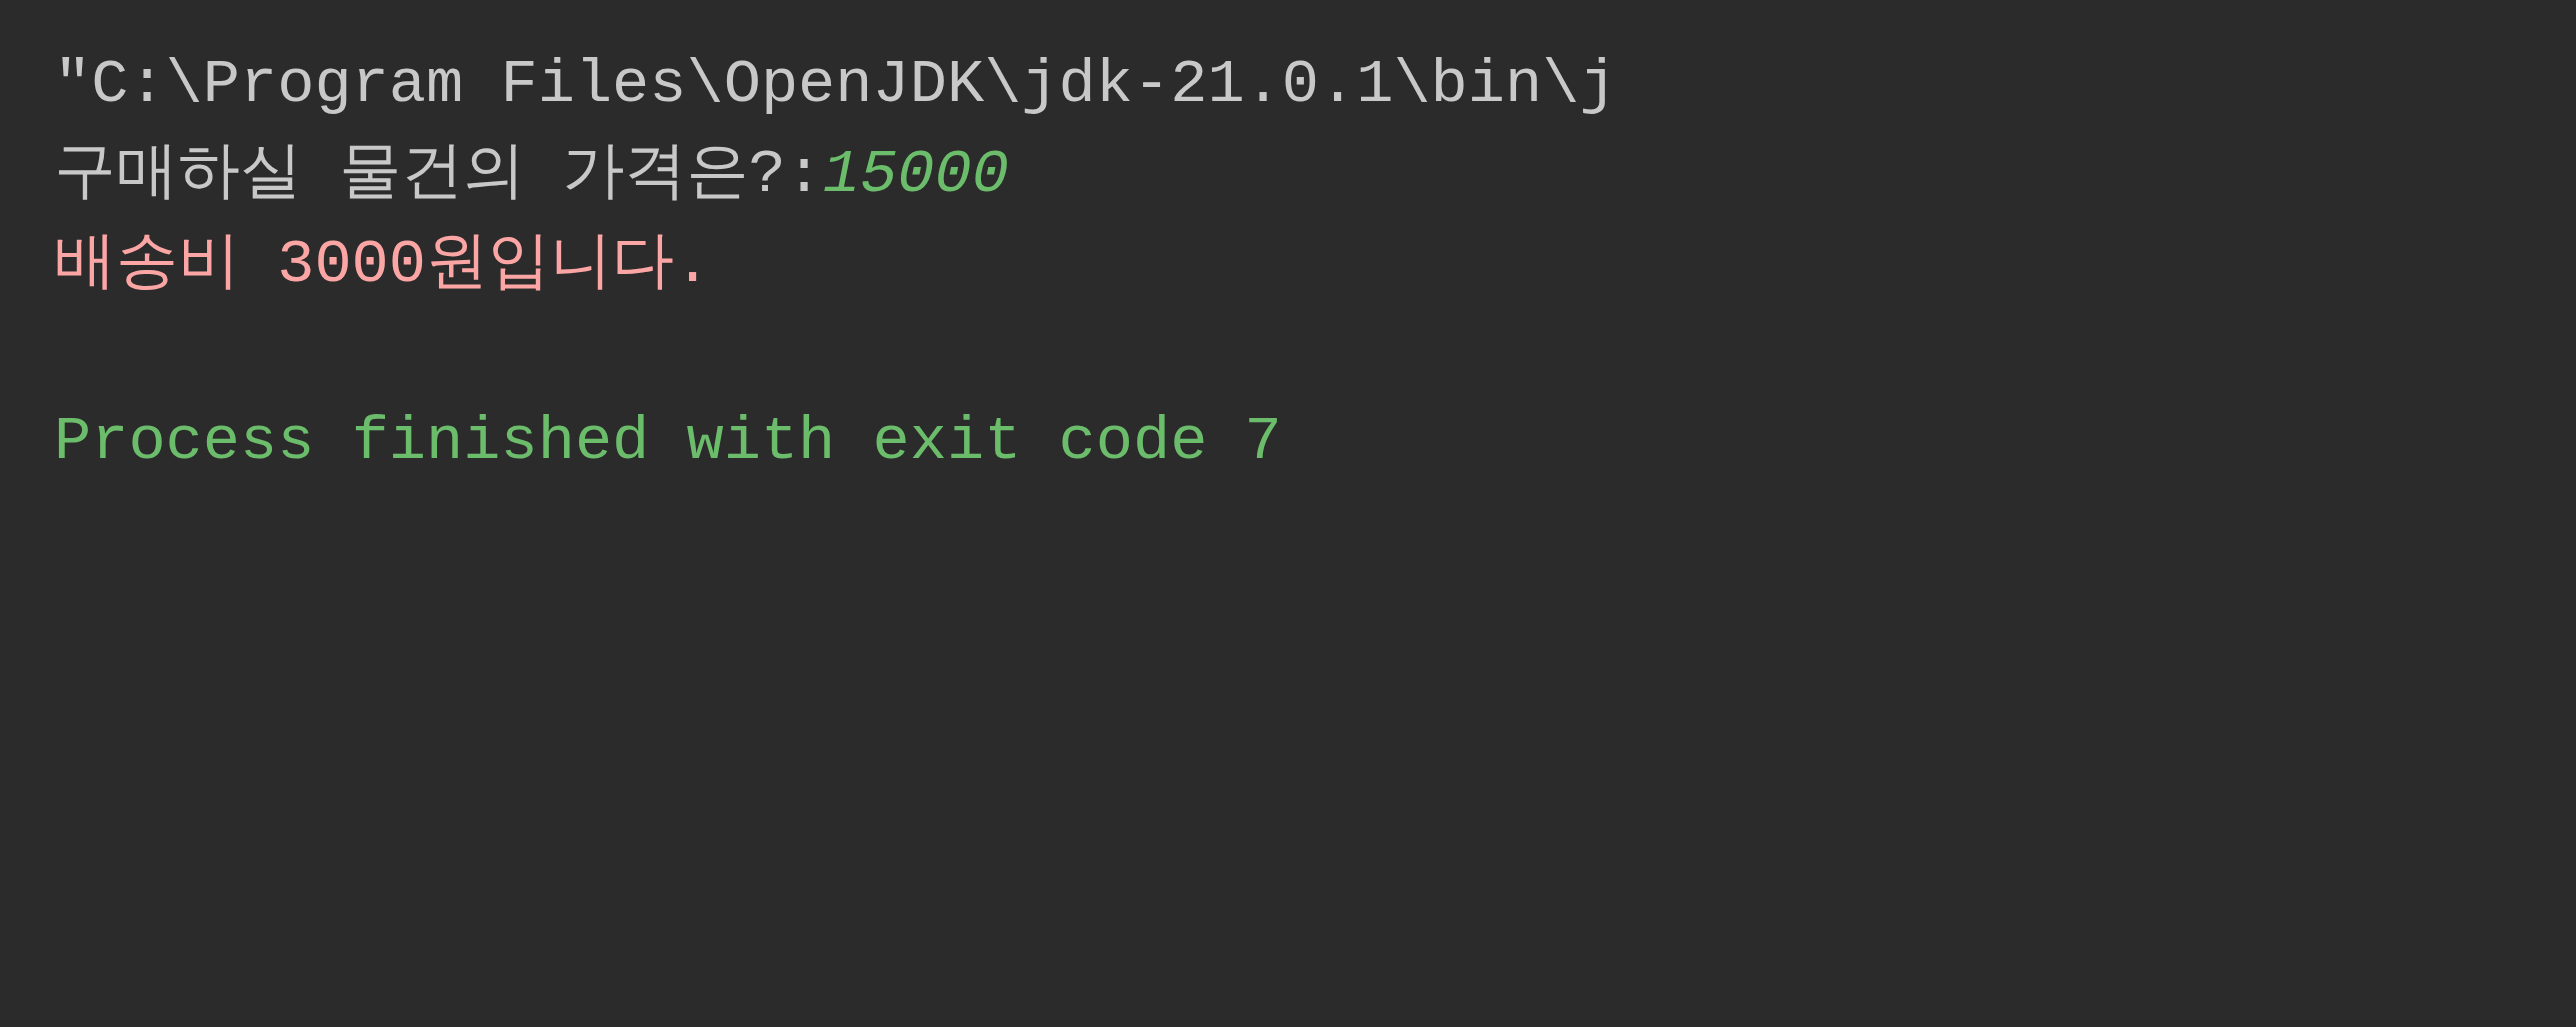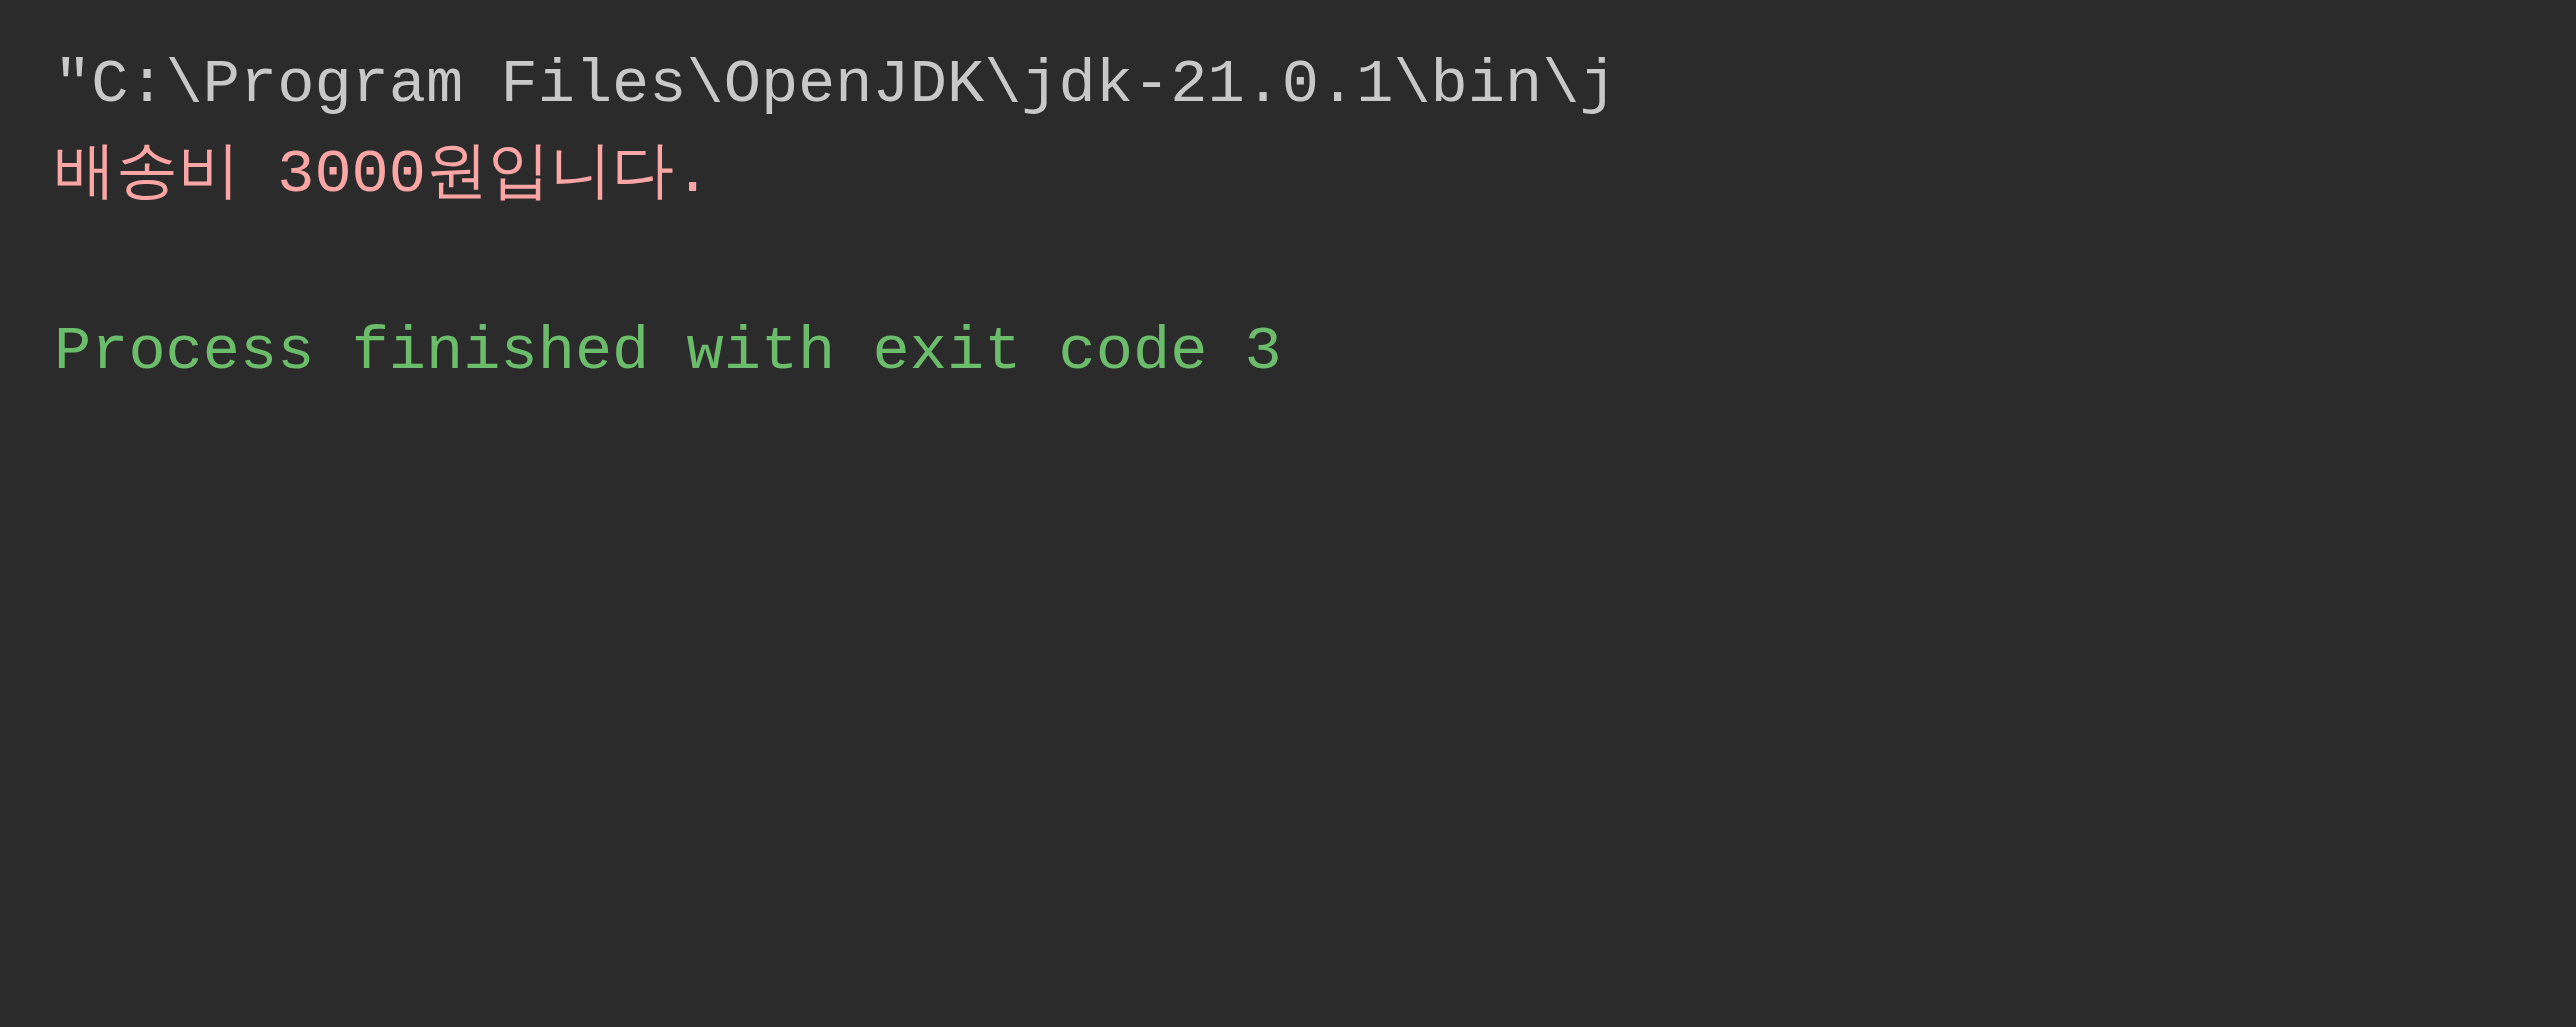--- a/index.html
+++ b/index.html
@@ -61,21 +61,24 @@
       margin-top: 13.4px;
     }
   </style>
 </head>
 <body>
 
 <div class="terminal-container">
 
   <div class="terminal-line line-command">"C:\Program Files\OpenJDK\jdk-21.0.1\bin\j</div>
 
+  <div class="terminal-line line-prompt">
+    <span>구매하실 물건의 가격은?:</span><span class="user-input">15000</span>
+  </div>
 
   <div class="terminal-line line-output">배송비 3000원입니다.</div>
 
   <div class="line-blank"></div>
 
-  <div class="terminal-line line-process">Process finished with exit code 3</div>
+  <div class="terminal-line line-process">Process finished with exit code 7</div>
 
 </div>
 
 
 </body></html>

